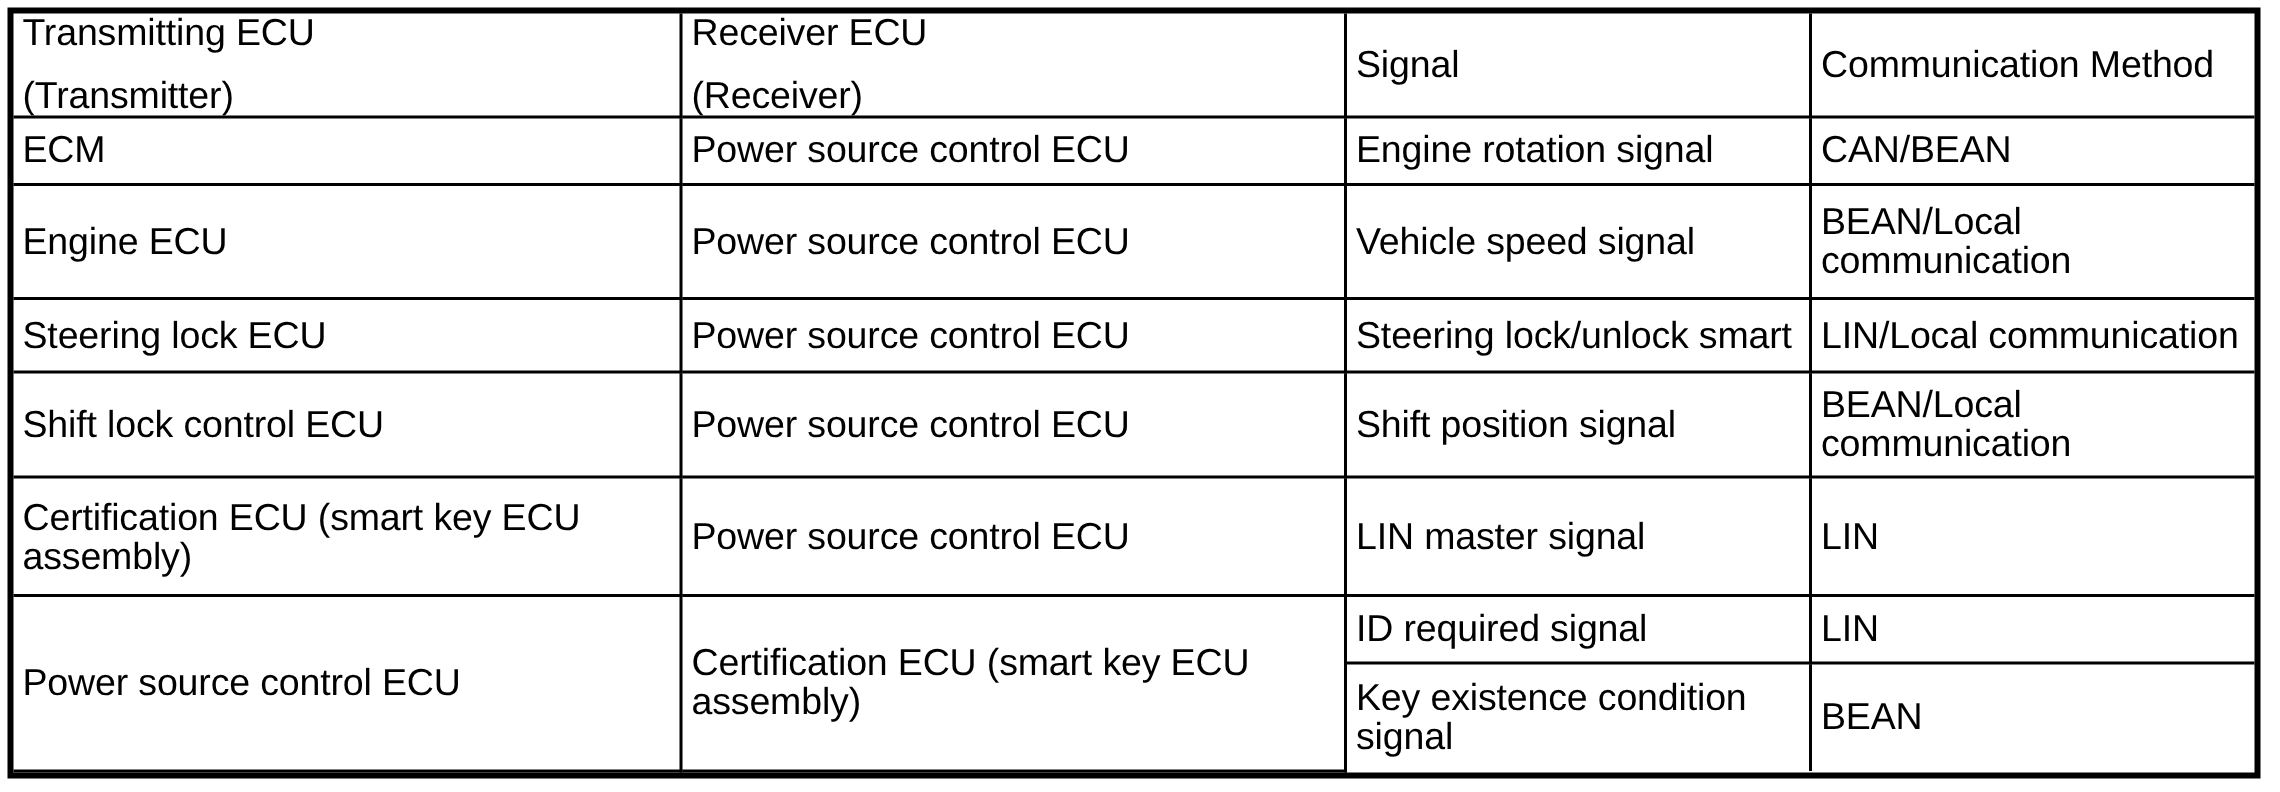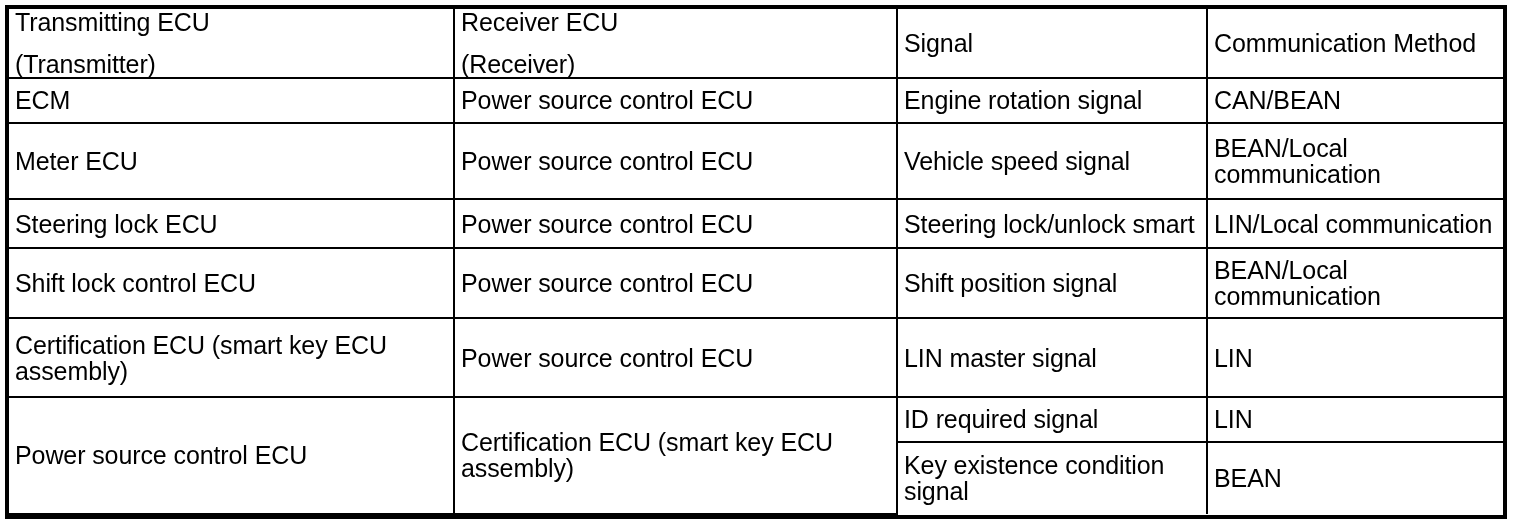--- a/index.html
+++ b/index.html
@@ -104,21 +104,21 @@
       </tr>
     </thead>
     <tbody>
       <tr style="height:42px;padding-left:33px;">
         <td>ECM</td>
         <td>Power source control ECU</td>
         <td>Engine rotation signal</td>
         <td>CAN/BEAN</td>
       </tr>
       <tr style="height:72px;">
-        <td>Meter ECU</td>
+        <td>Engine ECU</td>
         <td>Power source control ECU</td>
         <td>Vehicle speed signal</td>
         <td class="top-align">BEAN/Local communication</td>
       </tr>
       <tr style="height:46px;">
         <td>Steering lock ECU</td>
         <td>Power source control ECU</td>
         <td>Steering lock/unlock smart</td>
         <td>LIN/Local communication</td>
       </tr>

